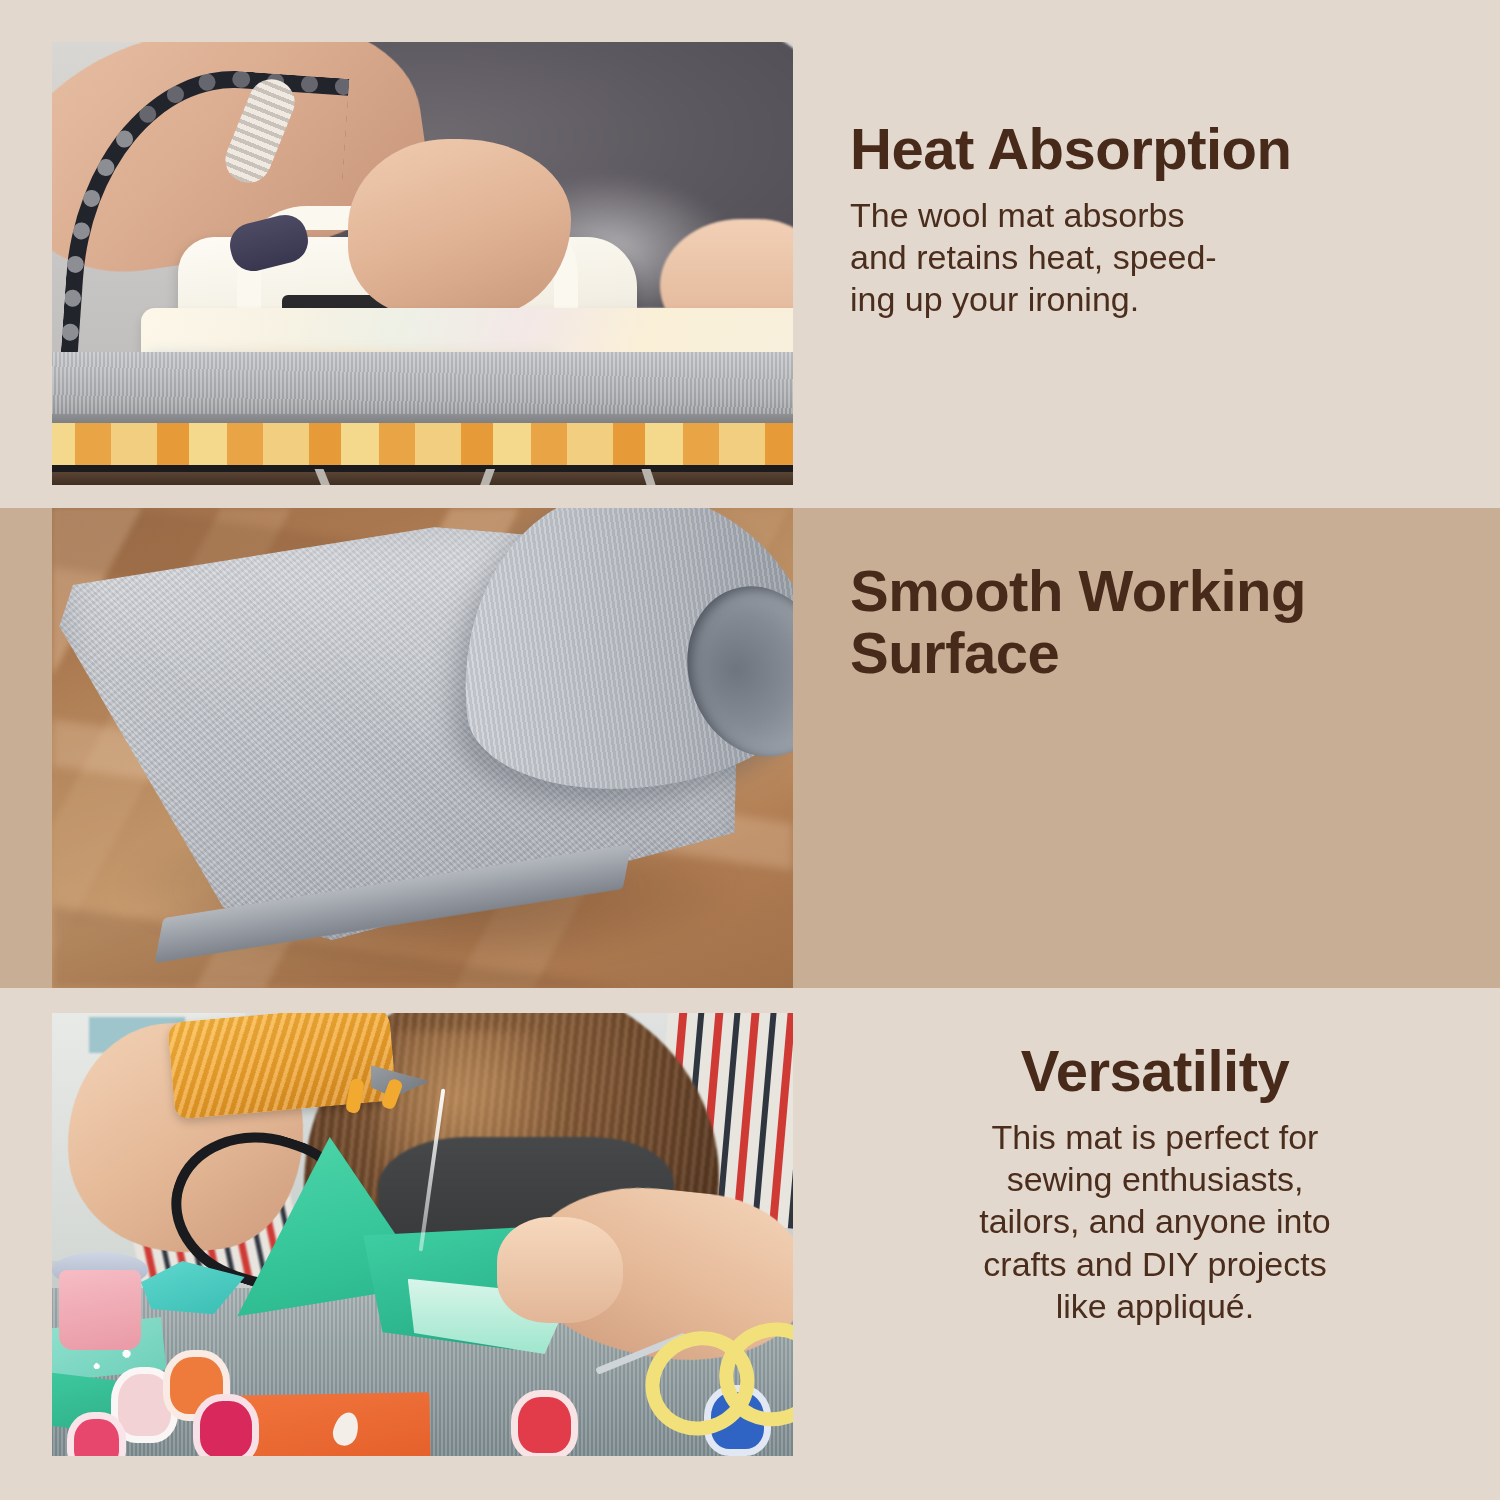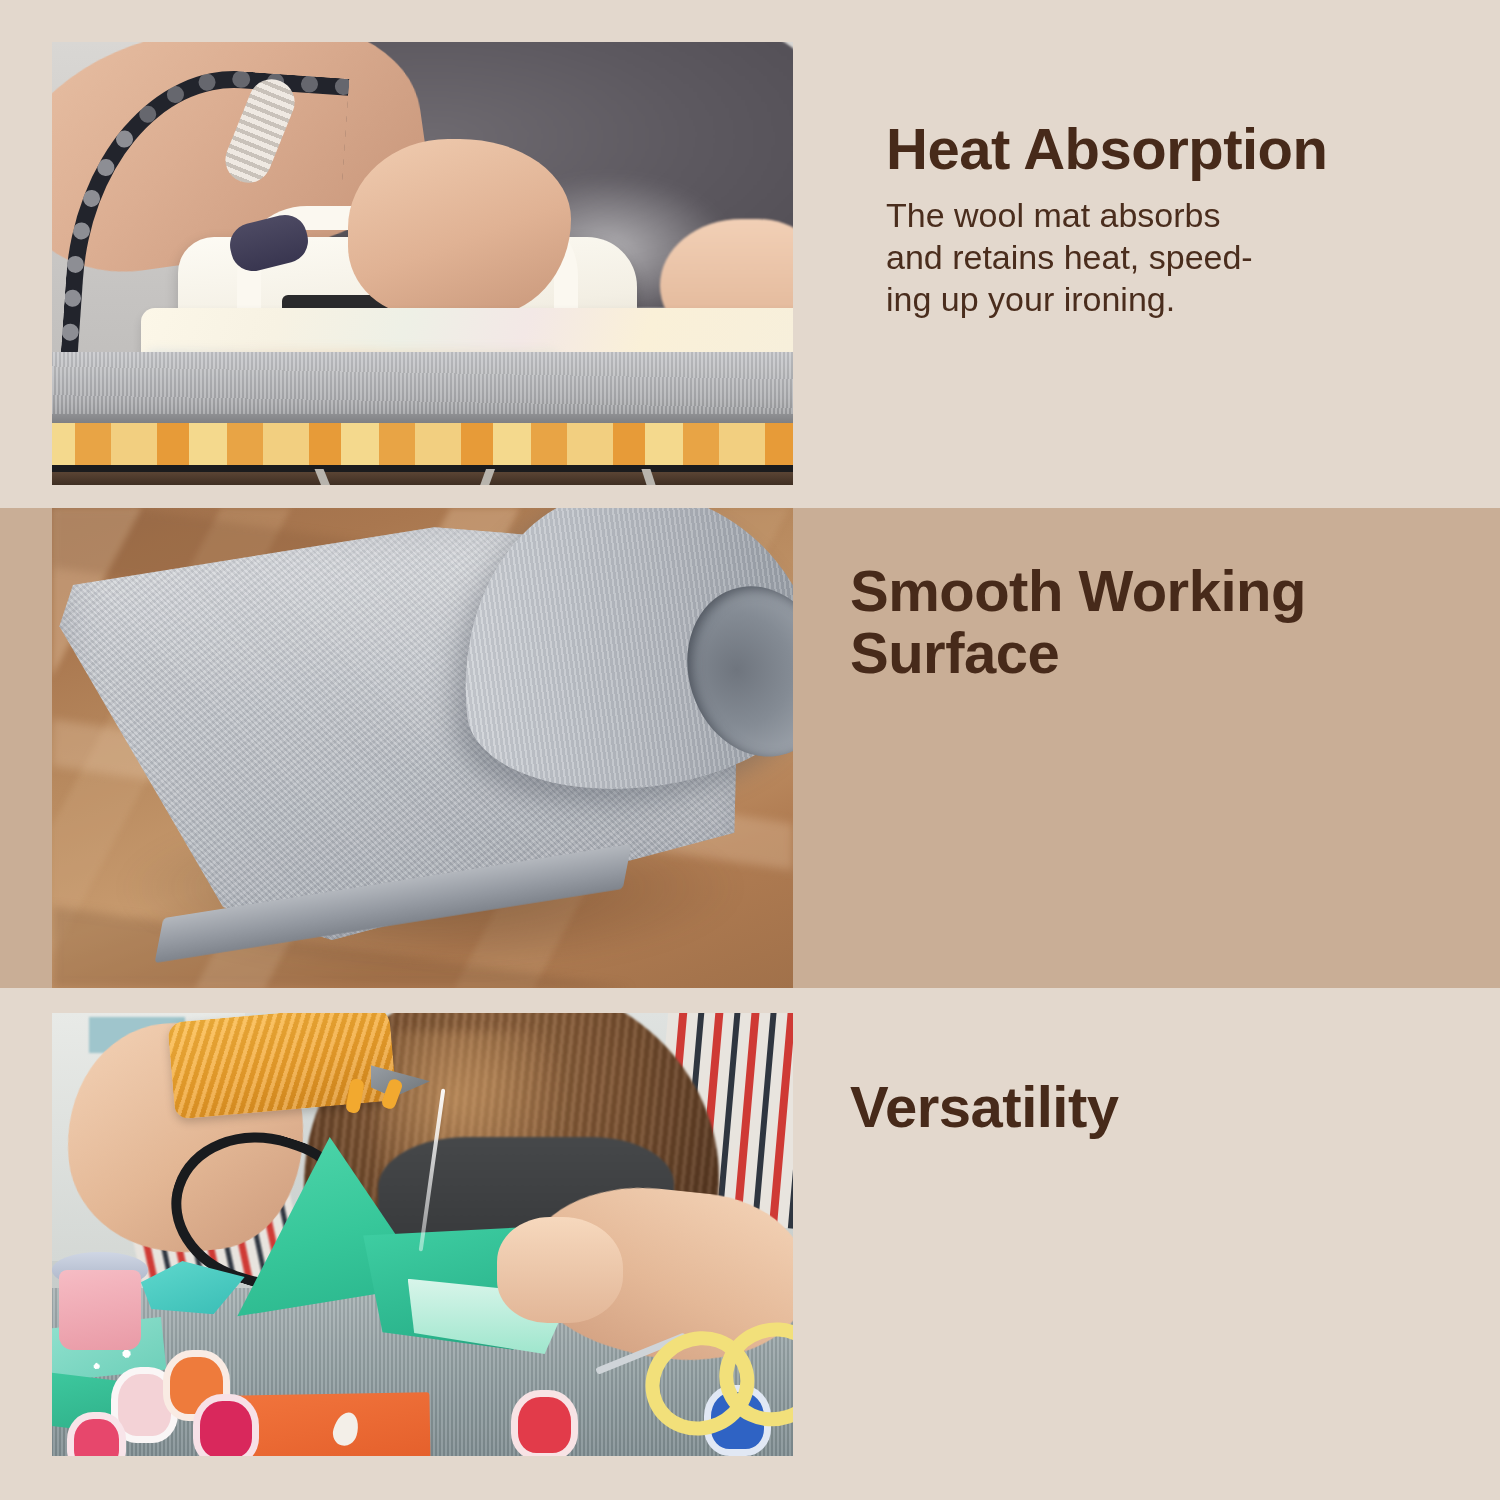--- a/index.html
+++ b/index.html
@@ -21,21 +21,21 @@
   
   .panel {
     position: absolute;
     left: 0;
     width: 1500px;
     display: flex;
     flex-direction: row;
     align-items: flex-start;
     box-sizing: border-box;
   }
-  .panel-1 { top: 0;    height: 540px;  background: #e3d8cd; gap: 36px; }
+  .panel-1 { top: 0;    height: 540px;  background: #e3d8cd; }
   .panel-2 { top: 508px; height: 540px; background: #c9ae96; }
   .panel-3 { top: 988px; height: 512px; background: #e3d8cd; }
 
   
   .photo {
     position: relative;
     overflow: hidden;
     flex: 0 0 auto;
   }
   .photo-1 { margin: 42px 0 0 52px; width: 741px; height: 443px; }
@@ -45,21 +45,21 @@
   
   .copy {
     flex: 1 1 auto;
     padding-left: 57px;
     padding-right: 40px;
     box-sizing: border-box;
     color: #472a1a;
   }
   .copy-1 { padding-top: 118px; }
   .copy-2 { padding-top: 52px; }
-  .copy-3 { padding-top: 88px; }
+  .copy-3 { padding-top: 52px; text-align: center; }
 
   .heading {
     font-size: 58px;
     font-weight: bold;
     line-height: 1.07;
     letter-spacing: -0.5px;
     margin: 0 0 14px 0;
     color: #472a1a;
   }
   .body-text {
@@ -564,16 +564,21 @@
       <div class="p3-pot-c"></div>
       <div class="p3-pot-d"></div>
       <div class="p3-pot-e"></div>
       <div class="p3-pot-f"></div>
       <div class="p3-scissor-blade"></div>
       <div class="p3-scissor-a"></div>
       <div class="p3-scissor-b"></div>
     </div>
     <div class="copy copy-3">
       <h2 class="heading">Versatility</h2>
+      <p class="body-text">This mat is perfect for
+sewing enthusiasts,
+tailors, and anyone into
+crafts and DIY projects
+like appliqué.</p>
     </div>
   </section>
 
 </div>
 
 </body></html>

